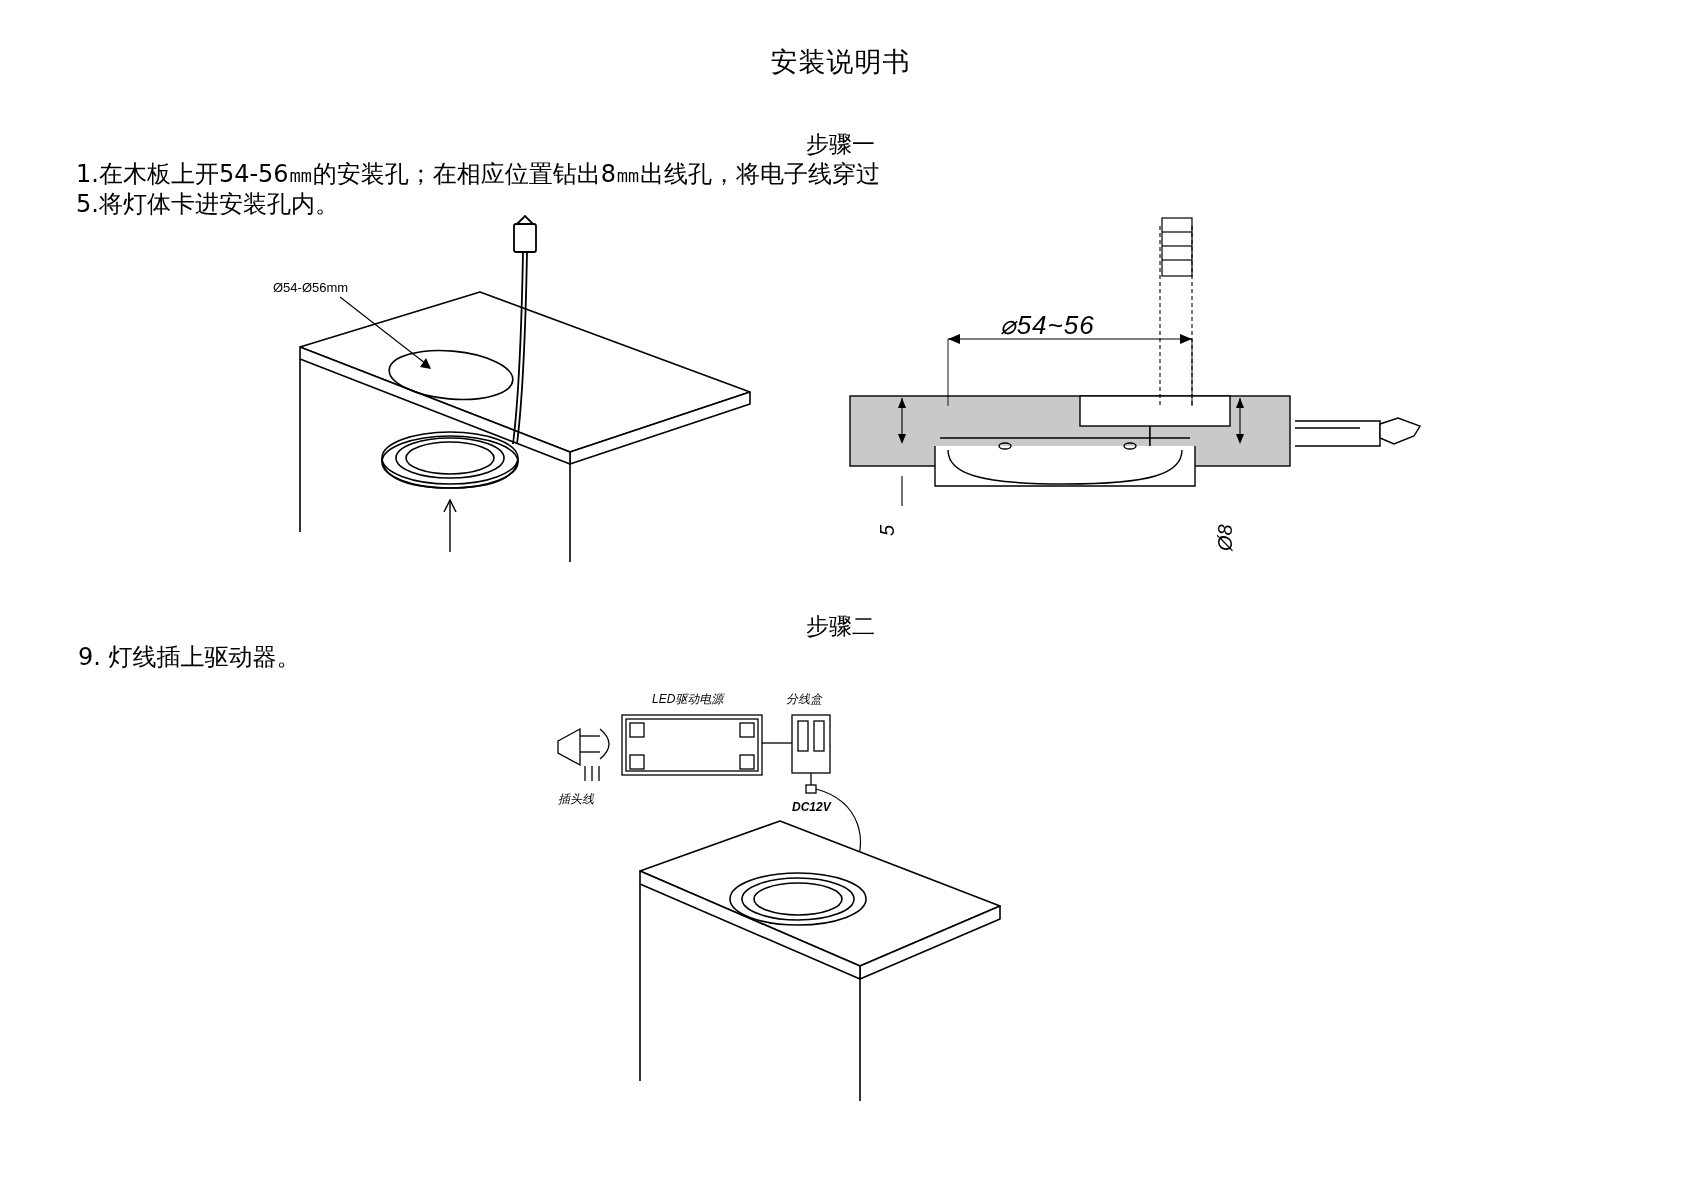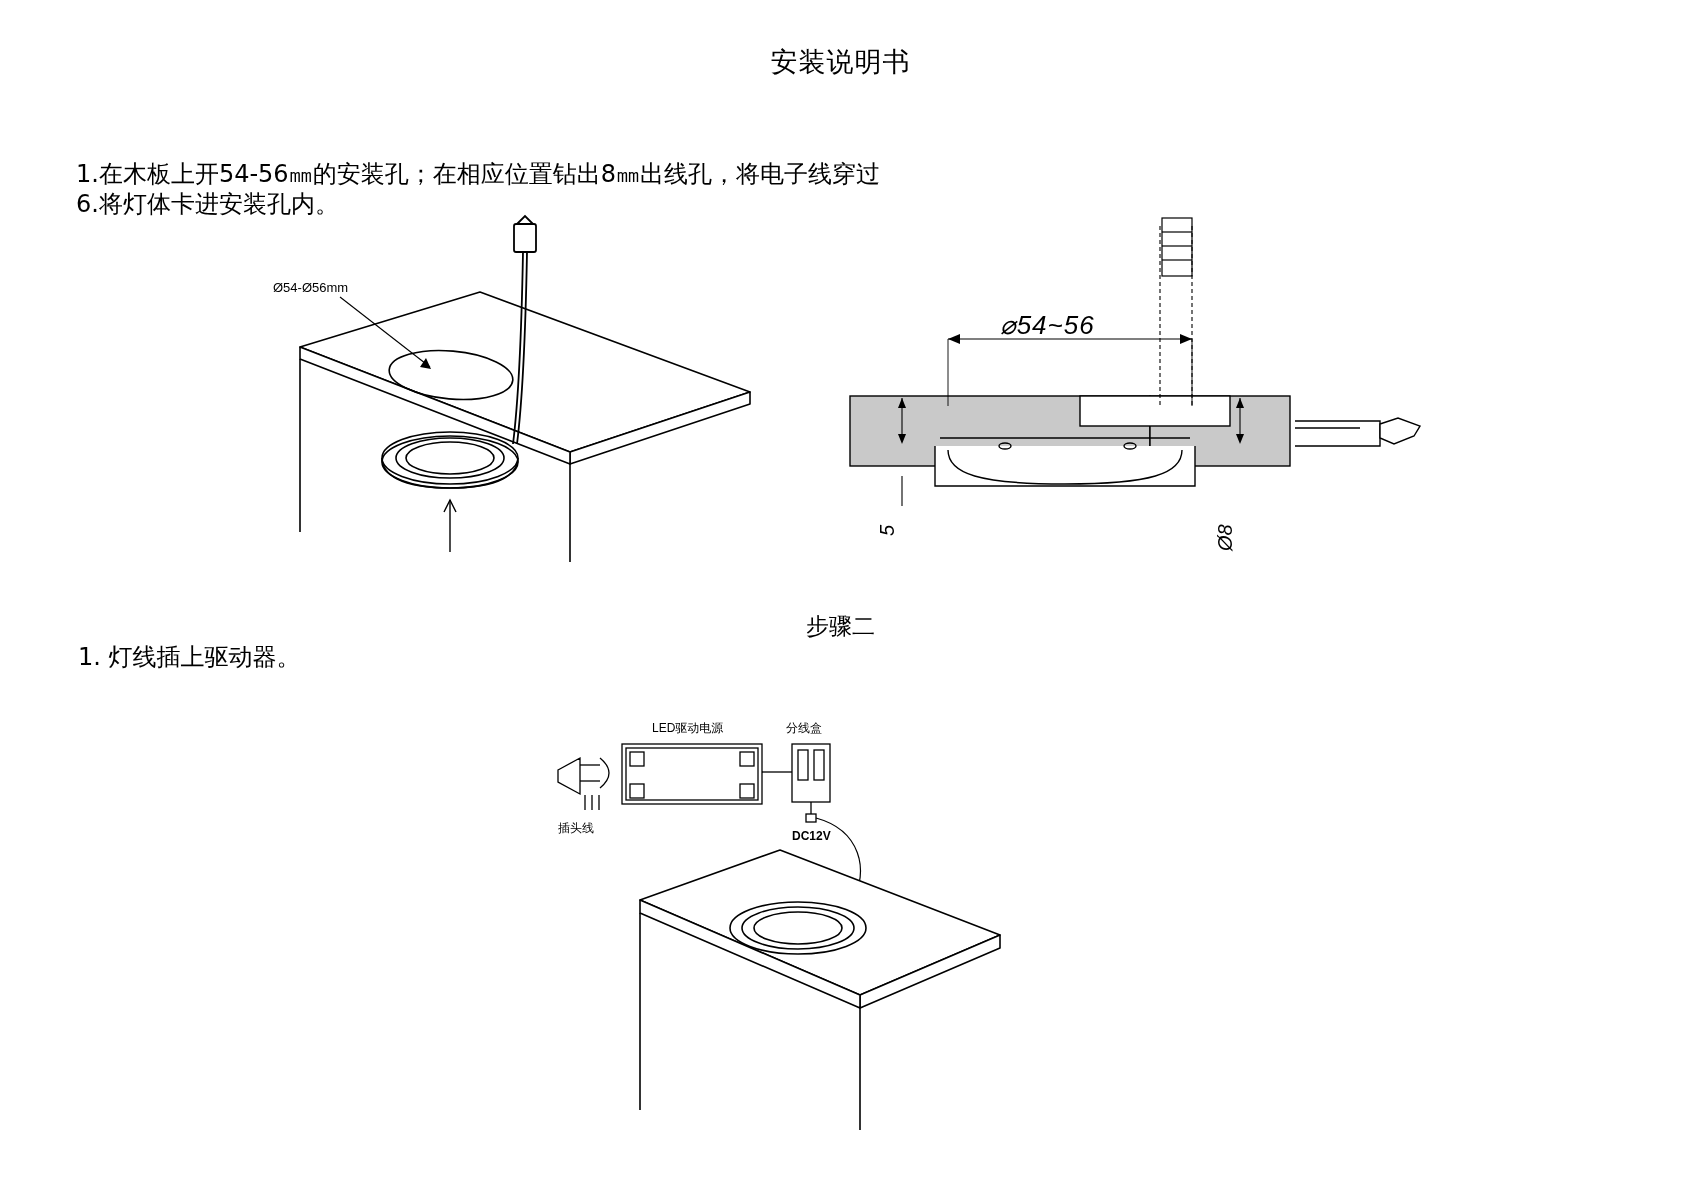--- a/index.html
+++ b/index.html
@@ -59,38 +59,39 @@
   }
   #step1-line1 { top: 142px; }
   #step1-line2 { top: 172px; }
   #step2-line1 { top: 625px; left: 78px; }
 
   .fig {
     position: absolute;
   }
   #fig-iso-1 { left: 255px; top: 196px; }
   #fig-section { left: 840px; top: 190px; font-style: italic; }
-  #fig-wiring  { left: 530px; top: 694px; }
+  #fig-wiring  { left: 530px; top: 665px; font-style: italic; }
 
   svg { display: block; }
 
   .lbl {
     font-family: "Liberation Sans", sans-serif;
     fill: #000;
   }
 </style>
 </head>
 <body>
 
 <div class="page">
 
   <div class="title-cn">安装说明书</div>
 
+  <div class="step-heading" id="step1-heading">步骤一</div>
   <div class="body-line" id="step1-line1">1.在木板上开54-56㎜的安装孔；在相应位置钻出8㎜出线孔，将电子线穿过</div>
-  <div class="body-line" id="step1-line2">6.将灯体卡进安装孔内。</div>
+  <div class="body-line" id="step1-line2">5.将灯体卡进安装孔内。</div>
 
   <div class="fig" id="fig-iso-1">
     <svg width="540" height="370" viewBox="0 0 540 370">
       <g fill="none" stroke="#000" stroke-width="1.6" stroke-linejoin="round">
 
         <polygon points="45,135 225,80 495,180 315,240" fill="#ffffff"></polygon>
 
         <polygon points="495,180 495,192 315,252 315,240" fill="#ffffff"></polygon>
         <polygon points="45,135 45,147 315,252 315,240" fill="#ffffff"></polygon>
 
@@ -173,21 +174,21 @@
         <path d="M396 202 L400 192 L404 202" fill="#000" stroke="none"></path>
         <path d="M396 228 L400 238 L404 228" fill="#000" stroke="none"></path>
         <line x1="62" y1="300" x2="62" y2="270"></line>
       </g>
       <text class="lbl" x="54" y="330" font-size="20" transform="rotate(-90 54 330)">5</text>
       <text class="lbl" x="392" y="345" font-size="20" transform="rotate(-90 392 345)">Ø8</text>
     </svg>
   </div>
 
   <div class="step-heading" id="step2-heading">步骤二</div>
-  <div class="body-line" id="step2-line1">1. 灯线插上驱动器。</div>
+  <div class="body-line" id="step2-line1">9. 灯线插上驱动器。</div>
 
   <div class="fig" id="fig-wiring">
     <svg width="560" height="430" viewBox="0 0 560 430">
       <g fill="none" stroke="#000" stroke-width="1.3">
 
         <path d="M28 60 l22 -12 l0 36 l-22 -12 z" fill="#ffffff"></path>
         <line x1="50" y1="55" x2="70" y2="55"></line>
         <line x1="50" y1="71" x2="70" y2="71"></line>
         <path d="M70 48 q18 15 0 30"></path>
         <line x1="55" y1="85" x2="55" y2="100"></line>

